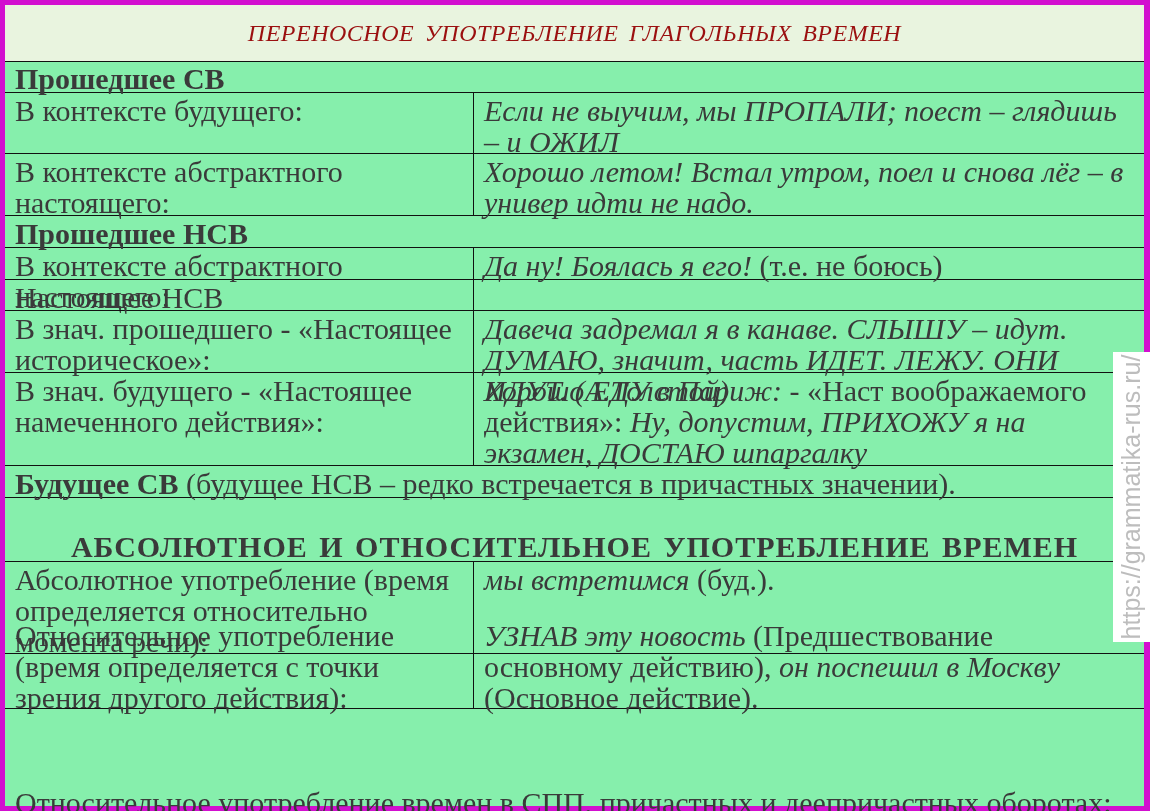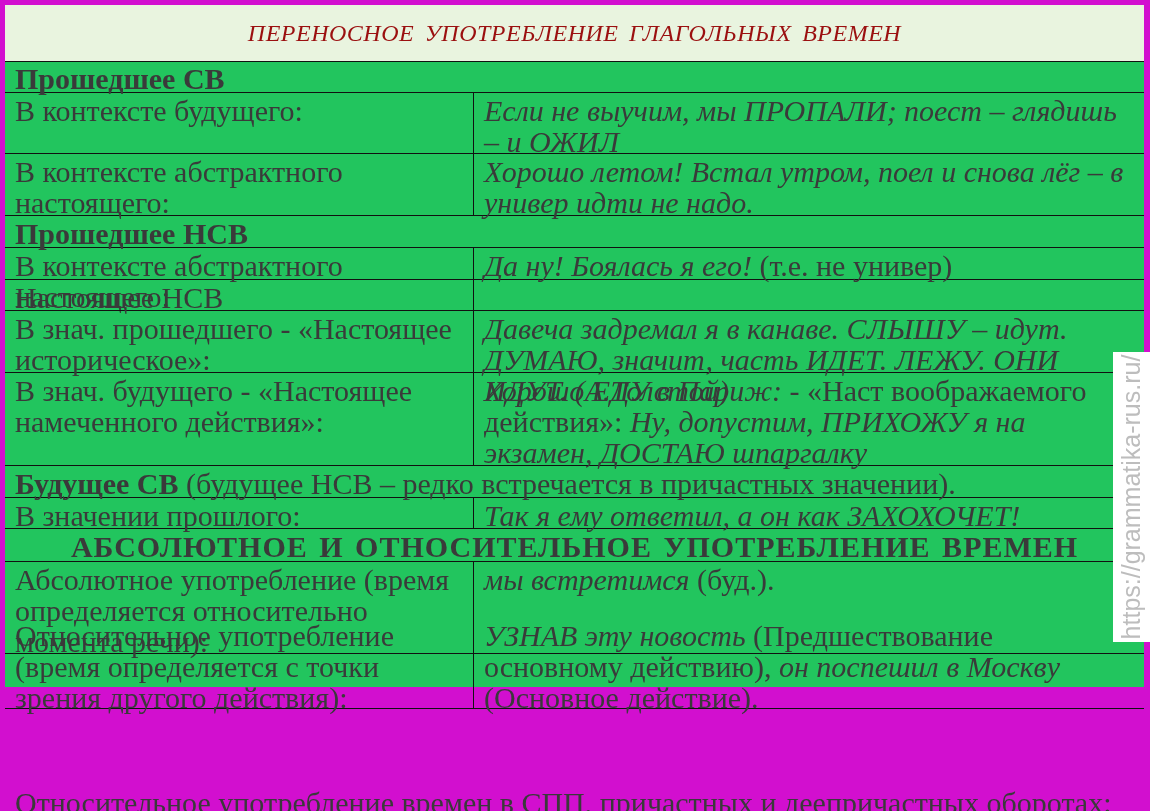--- a/index.html
+++ b/index.html
@@ -1,18 +1,18 @@
 <!DOCTYPE html>
 <html><head>
 <meta charset="utf-8">
 <style>
   html, body { margin:0; padding:0; }
   body { width:1150px; height:811px; background:#d20fcf; position:relative; overflow:hidden;
          font-family:"Liberation Serif","DejaVu Serif",serif; color:#3a3a3a; }
-  .sheet { position:absolute; left:5px; top:5px; width:1139px; height:682px; background:#22c55e;font-family:Liberation Serif, serif; }
+  .sheet { position:absolute; left:5px; top:5px; width:1139px; height:801px; background:#86efac;font-family:Liberation Serif, serif; }
   .title { position:absolute; left:0; top:0; width:1139px; height:56px; background:#e9f4df;
            border-bottom:1.5px solid #111; display:flex; align-items:center; justify-content:center;
            color:#9b1010; font-style:italic; font-size:24px; letter-spacing:0.5px; word-spacing:4px; }
   .row { position:absolute; left:0; width:1139px; border-bottom:1.5px solid #111; box-sizing:border-box; }
   .cell { position:absolute; top:0; bottom:0; box-sizing:border-box; padding:2px 10px 0 10px;
           font-size:30px; line-height:31px; }
   .c1 { left:0; width:468px; }
   .c2 { left:468px; right:0; border-left:1.5px solid #111; }
   .full { left:0; right:0; }
   .bold { font-weight:bold; }
@@ -43,21 +43,21 @@
     <div class="cell c1">В контексте абстрактного настоящего:</div>
     <div class="cell c2"><i>Хорошо летом! Встал утром, поел и снова лёг – в универ идти не надо.</i></div>
   </div>
 
   <div class="row" style="top:211px;height:32px;">
     <div class="cell full bold">Прошедшее НСВ</div>
   </div>
 
   <div class="row" style="top:243px;height:32px;">
     <div class="cell c1">В контексте абстрактного настоящего:</div>
-    <div class="cell c2"><i>Да ну! Боялась я его!</i><span> (т.е. не универ)</span></div>
+    <div class="cell c2"><i>Да ну! Боялась я его!</i><span> (т.е. не боюсь)</span></div>
   </div>
 
   <div class="row" style="top:275px;height:31px;padding-left:43px;">
     <div class="cell c1">Настоящее НСВ</div>
     <div class="cell c2"></div>
   </div>
 
   <div class="row" style="top:306px;height:62px;">
     <div class="cell c1">В знач. прошедшего - «Настоящее историческое»:</div>
     <div class="cell c2"><i>Давеча задремал я в канаве. СЛЫШУ – идут. ДУМАЮ, значит, часть ИДЕТ. ЛЕЖУ. ОНИ ИДУТ. (А.Толстой)</i></div>
@@ -65,24 +65,20 @@
 
   <div class="row" style="top:368px;height:93px;">
     <div class="cell c1">В знач. будущего - «Настоящее намеченного действия»:</div>
     <div class="cell c2"><i>Хорошо ЕДУ в Париж:</i><span> - «Наст воображаемого действия»: </span><i>Ну, допустим, ПРИХОЖУ я на экзамен, ДОСТАЮ шпаргалку</i></div>
   </div>
 
   <div class="row" style="top:461px;height:32px;">
     <div class="cell full"><b>Будущее СВ</b><span> (будущее НСВ – редко встречается в причастных значении).</span></div>
   </div>
 
-  <div class="row" style="top:493px;height:31px;">
-    <div class="cell c1">В значении прошлого:</div>
-    <div class="cell c2"><i>Так я ему ответил, а он как ЗАХОХОЧЕТ!</i></div>
-  </div>
 
   <div class="row" style="top:524px;height:33px;">
     <div class="cell full center">АБСОЛЮТНОЕ  И ОТНОСИТЕЛЬНОЕ  УПОТРЕБЛЕНИЕ  ВРЕМЕН</div>
   </div>
 
   <div class="row" style="top:557px;height:92px;">
     <div class="cell c1">Абсолютное употребление (время определяется относительно момента речи):</div>
     <div class="cell c2"><i>мы встретимся</i><span> (буд.).</span></div>
   </div>
 

